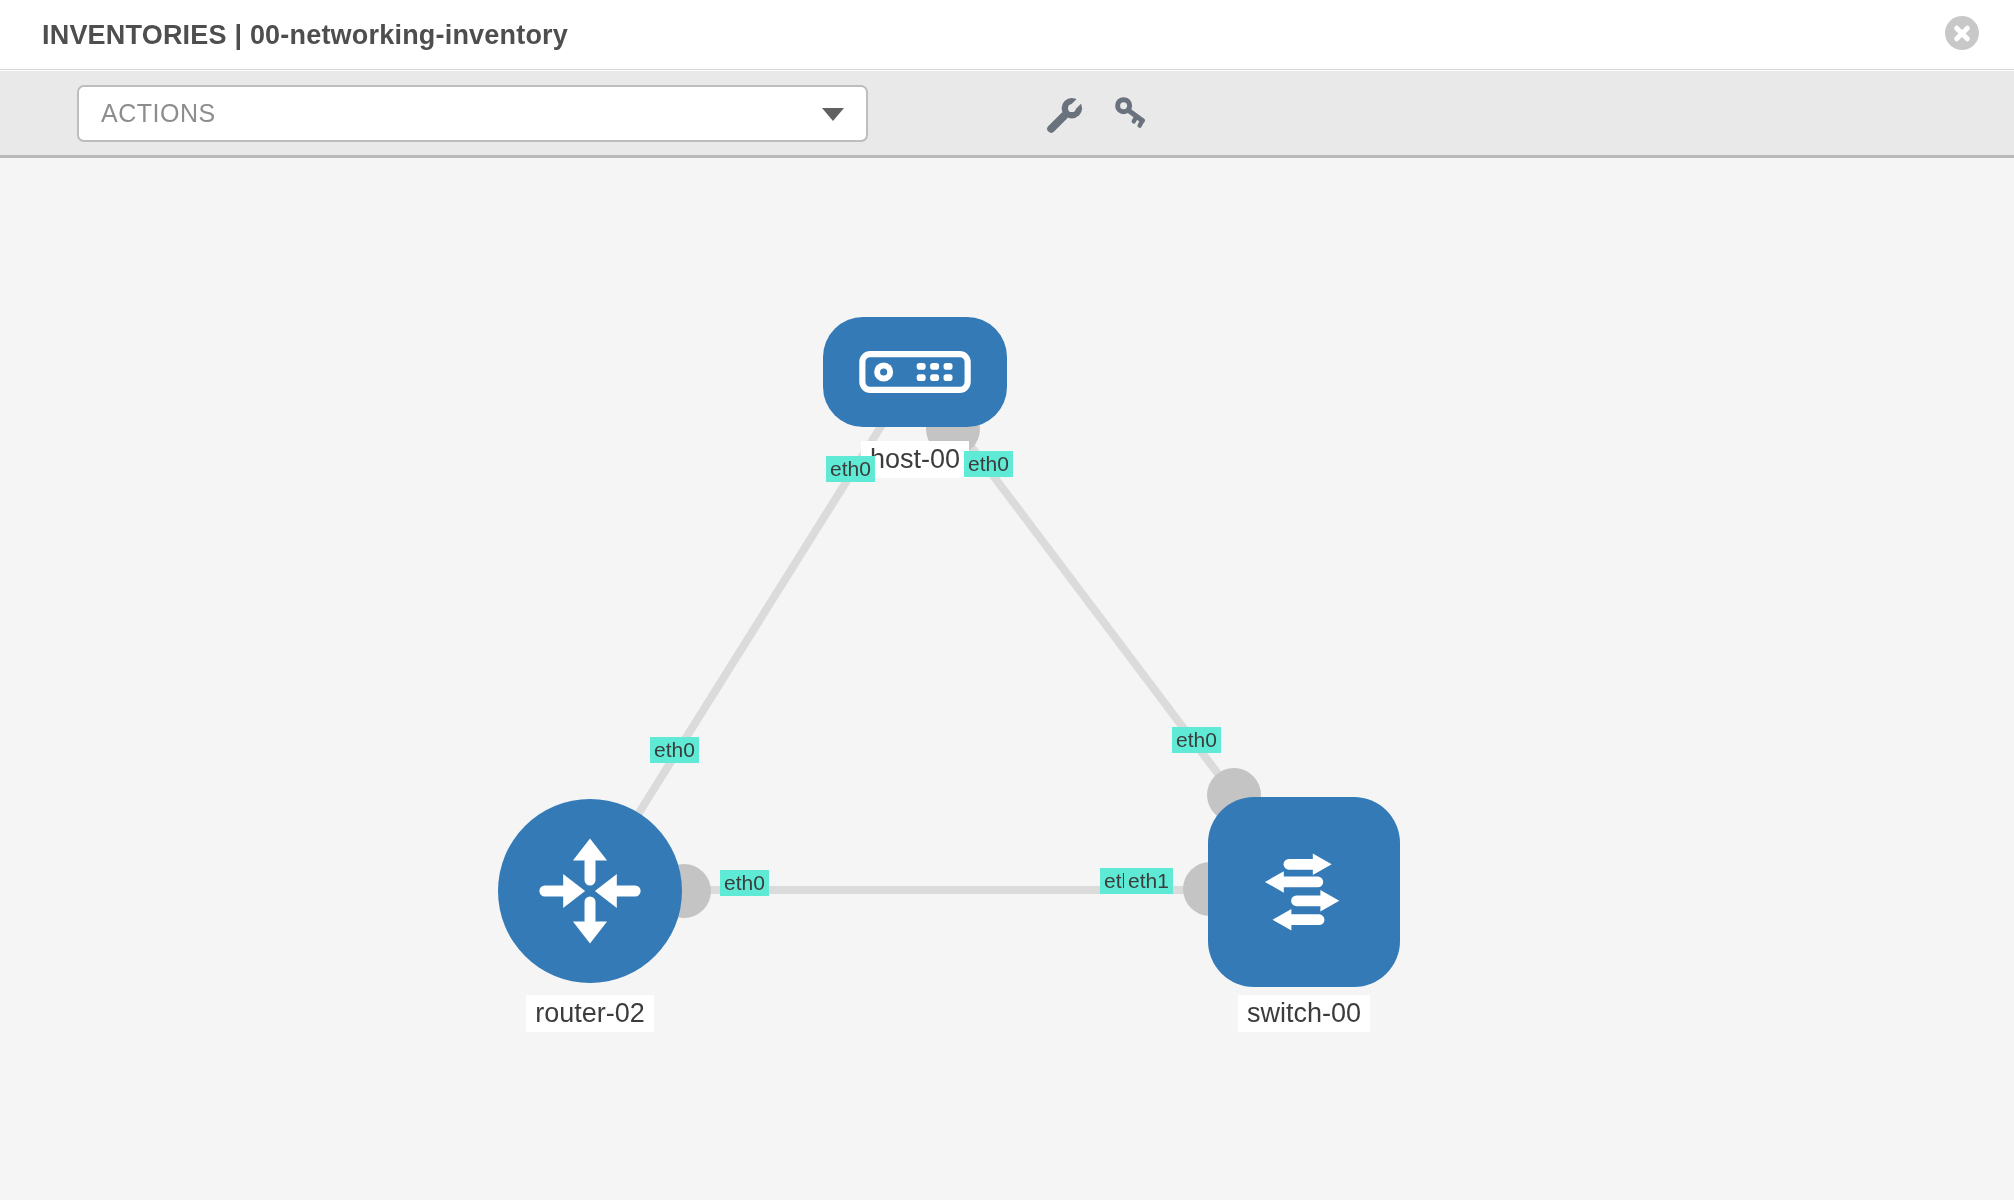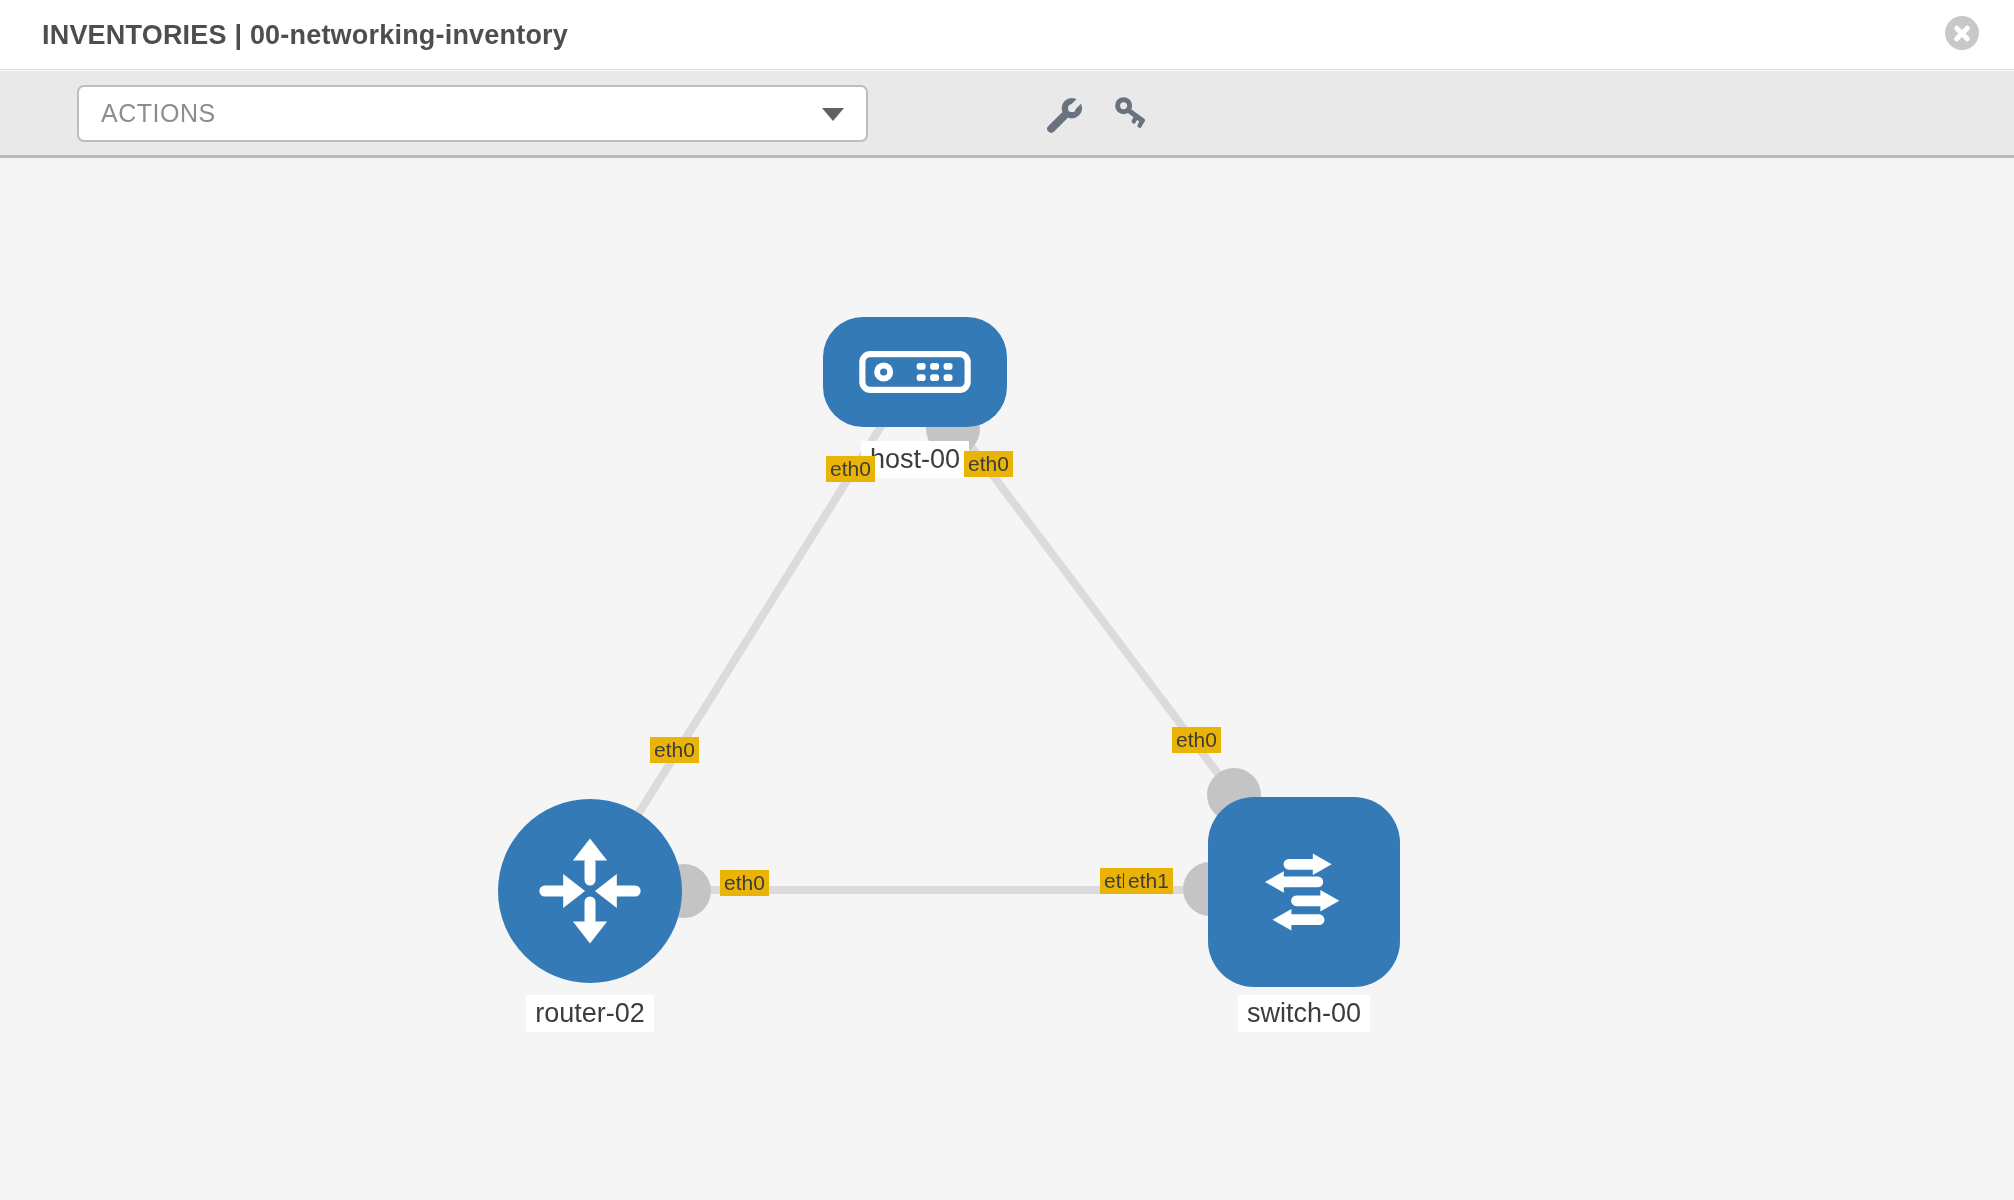--- a/index.html
+++ b/index.html
@@ -71,21 +71,21 @@
   .node-name-wrap { position:absolute; z-index:3; text-align:center; }
   .node-name {
     display:inline-block; background:#ffffff; color:#3c3c3c;
     font-size:27px; padding:3px 9px; white-space:nowrap;
   }
   .name-host   { left:823px;  top:441px; width:184px; }
   .name-router { left:498px;  top:995px; width:184px; }
   .name-switch { left:1208px; top:995px; width:192px; }
 
   .iface-label {
-    position:absolute; z-index:3; background:#eab308; color:#3c3c3c;
+    position:absolute; z-index:3; background:#5eead4; color:#3c3c3c;
     font-size:21px; padding:1px 4px; white-space:nowrap;
   }
   .iface-top { z-index:4; }
 </style>
 </head>
 <body>
 
 <div class="app">
 
   <div class="header">

